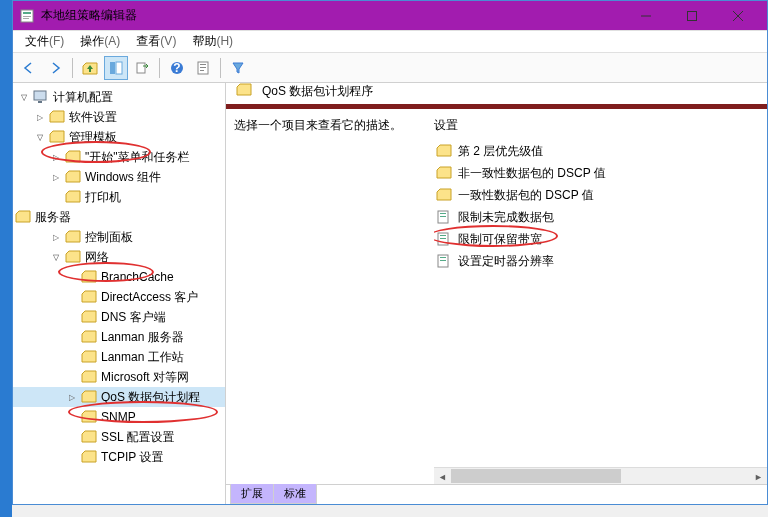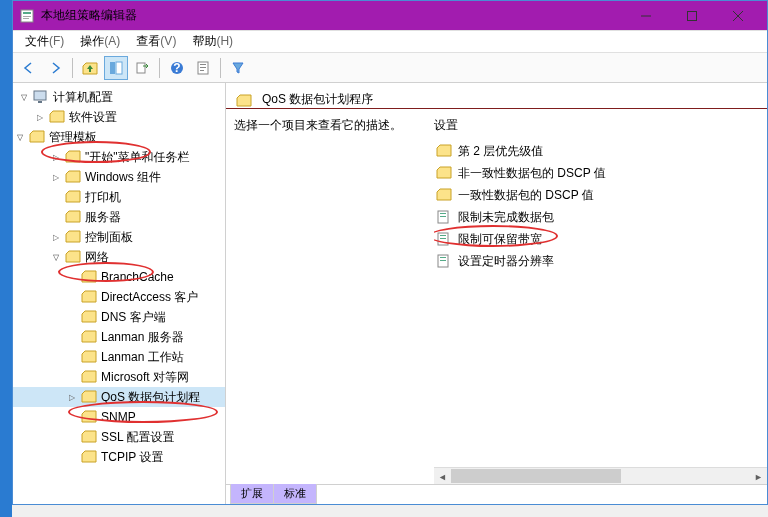--- a/index.html
+++ b/index.html
@@ -26,21 +26,21 @@
 .right { flex: 1; display: flex; flex-direction: column; min-width: 0; }
 
 .tree-row { display: flex; align-items: center; height: 20px; cursor: pointer; white-space: nowrap; }
 .tree-row.selected { background: #cde6f7; }
 .expander { width: 14px; height: 14px; display: flex; align-items: center; justify-content: center; font-size: 10px; color: #666; cursor: pointer; }
 .expander.collapsed::before { content: "▷"; font-size: 8px; }
 .expander.expanded::before { content: "▽"; font-size: 8px; color: #444; }
 .folder-icon { width: 16px; height: 14px; margin: 0 4px 0 2px; }
 .tree-label { font-size: 12px; }
 
-.content-head { height: 26px; background: #fff; display: flex; align-items: flex-end; padding: 0 8px; border-bottom: 1px solid #7f1d1d; }
+.content-head { height: 26px; background: #fff; display: flex; align-items: flex-start; padding: 0 8px; border-bottom: 5px solid #7f1d1d; }
 .content-body { flex: 1; display: flex; padding: 8px 0 0 8px; position: relative; min-height: 0; }
 .desc-col { width: 200px; padding-right: 10px; }
 .settings-col { flex: 1; min-width: 0; overflow: hidden; position: relative; }
 .settings-head { font-weight: 400; margin-bottom: 6px; }
 .setting-row { display: flex; align-items: center; height: 22px; cursor: pointer; padding-left: 2px; }
 .set-icon { width: 16px; height: 14px; margin-right: 6px; }
 
 .tabs { height: 20px; display: flex; align-items: flex-end; border-top: 1px solid #d0d0d0; padding-left: 4px; }
 .tab { padding: 2px 10px; border: 1px solid #d0d0d0; border-top: none; background: #c4b5fd; cursor: pointer; font-size: 11px; margin-right: -1px; }
 .tab.active { background: #c4b5fd; }
@@ -162,21 +162,21 @@
       </div>
       <div class="tree-row" style="padding-left:20px">
           <span class="expander collapsed"></span>
           <span class="folder-icon">
             <svg width="16" height="14">
               <path d="M1 4 L4 1 L15 1 L15 12 L1 12 Z" fill="#fce38a" stroke="#c9a227"></path>
             </svg>
           </span>
           <span class="tree-label">软件设置</span>
         </div>
-      <div class="tree-row" style="">
+      <div class="tree-row" style="padding-left:20px">
           <span class="expander expanded"></span>
           <span class="folder-icon">
             <svg width="16" height="14">
               <path d="M1 4 L4 1 L15 1 L15 12 L1 12 Z" fill="#fce38a" stroke="#c9a227"></path>
             </svg>
           </span>
           <span class="tree-label">管理模板</span>
         </div>
       <div class="tree-row" style="padding-left:36px">
           <span class="expander collapsed"></span>
@@ -197,21 +197,21 @@
           <span class="tree-label">Windows 组件</span>
         </div>
       <div class="tree-row" style="padding-left:50px">
           <span class="folder-icon">
             <svg width="16" height="14">
               <path d="M1 4 L4 1 L15 1 L15 12 L1 12 Z" fill="#fce38a" stroke="#c9a227"></path>
             </svg>
           </span>
           <span class="tree-label">打印机</span>
         </div>
-      <div class="tree-row" style="padding-left:50px">
+      <div class="tree-row" style="">
           <span class="folder-icon">
             <svg width="16" height="14">
               <path d="M1 4 L4 1 L15 1 L15 12 L1 12 Z" fill="#fce38a" stroke="#c9a227"></path>
             </svg>
           </span>
           <span class="tree-label">服务器</span>
         </div>
       <div class="tree-row" style="padding-left:36px">
           <span class="expander collapsed"></span>
           <span class="folder-icon">

